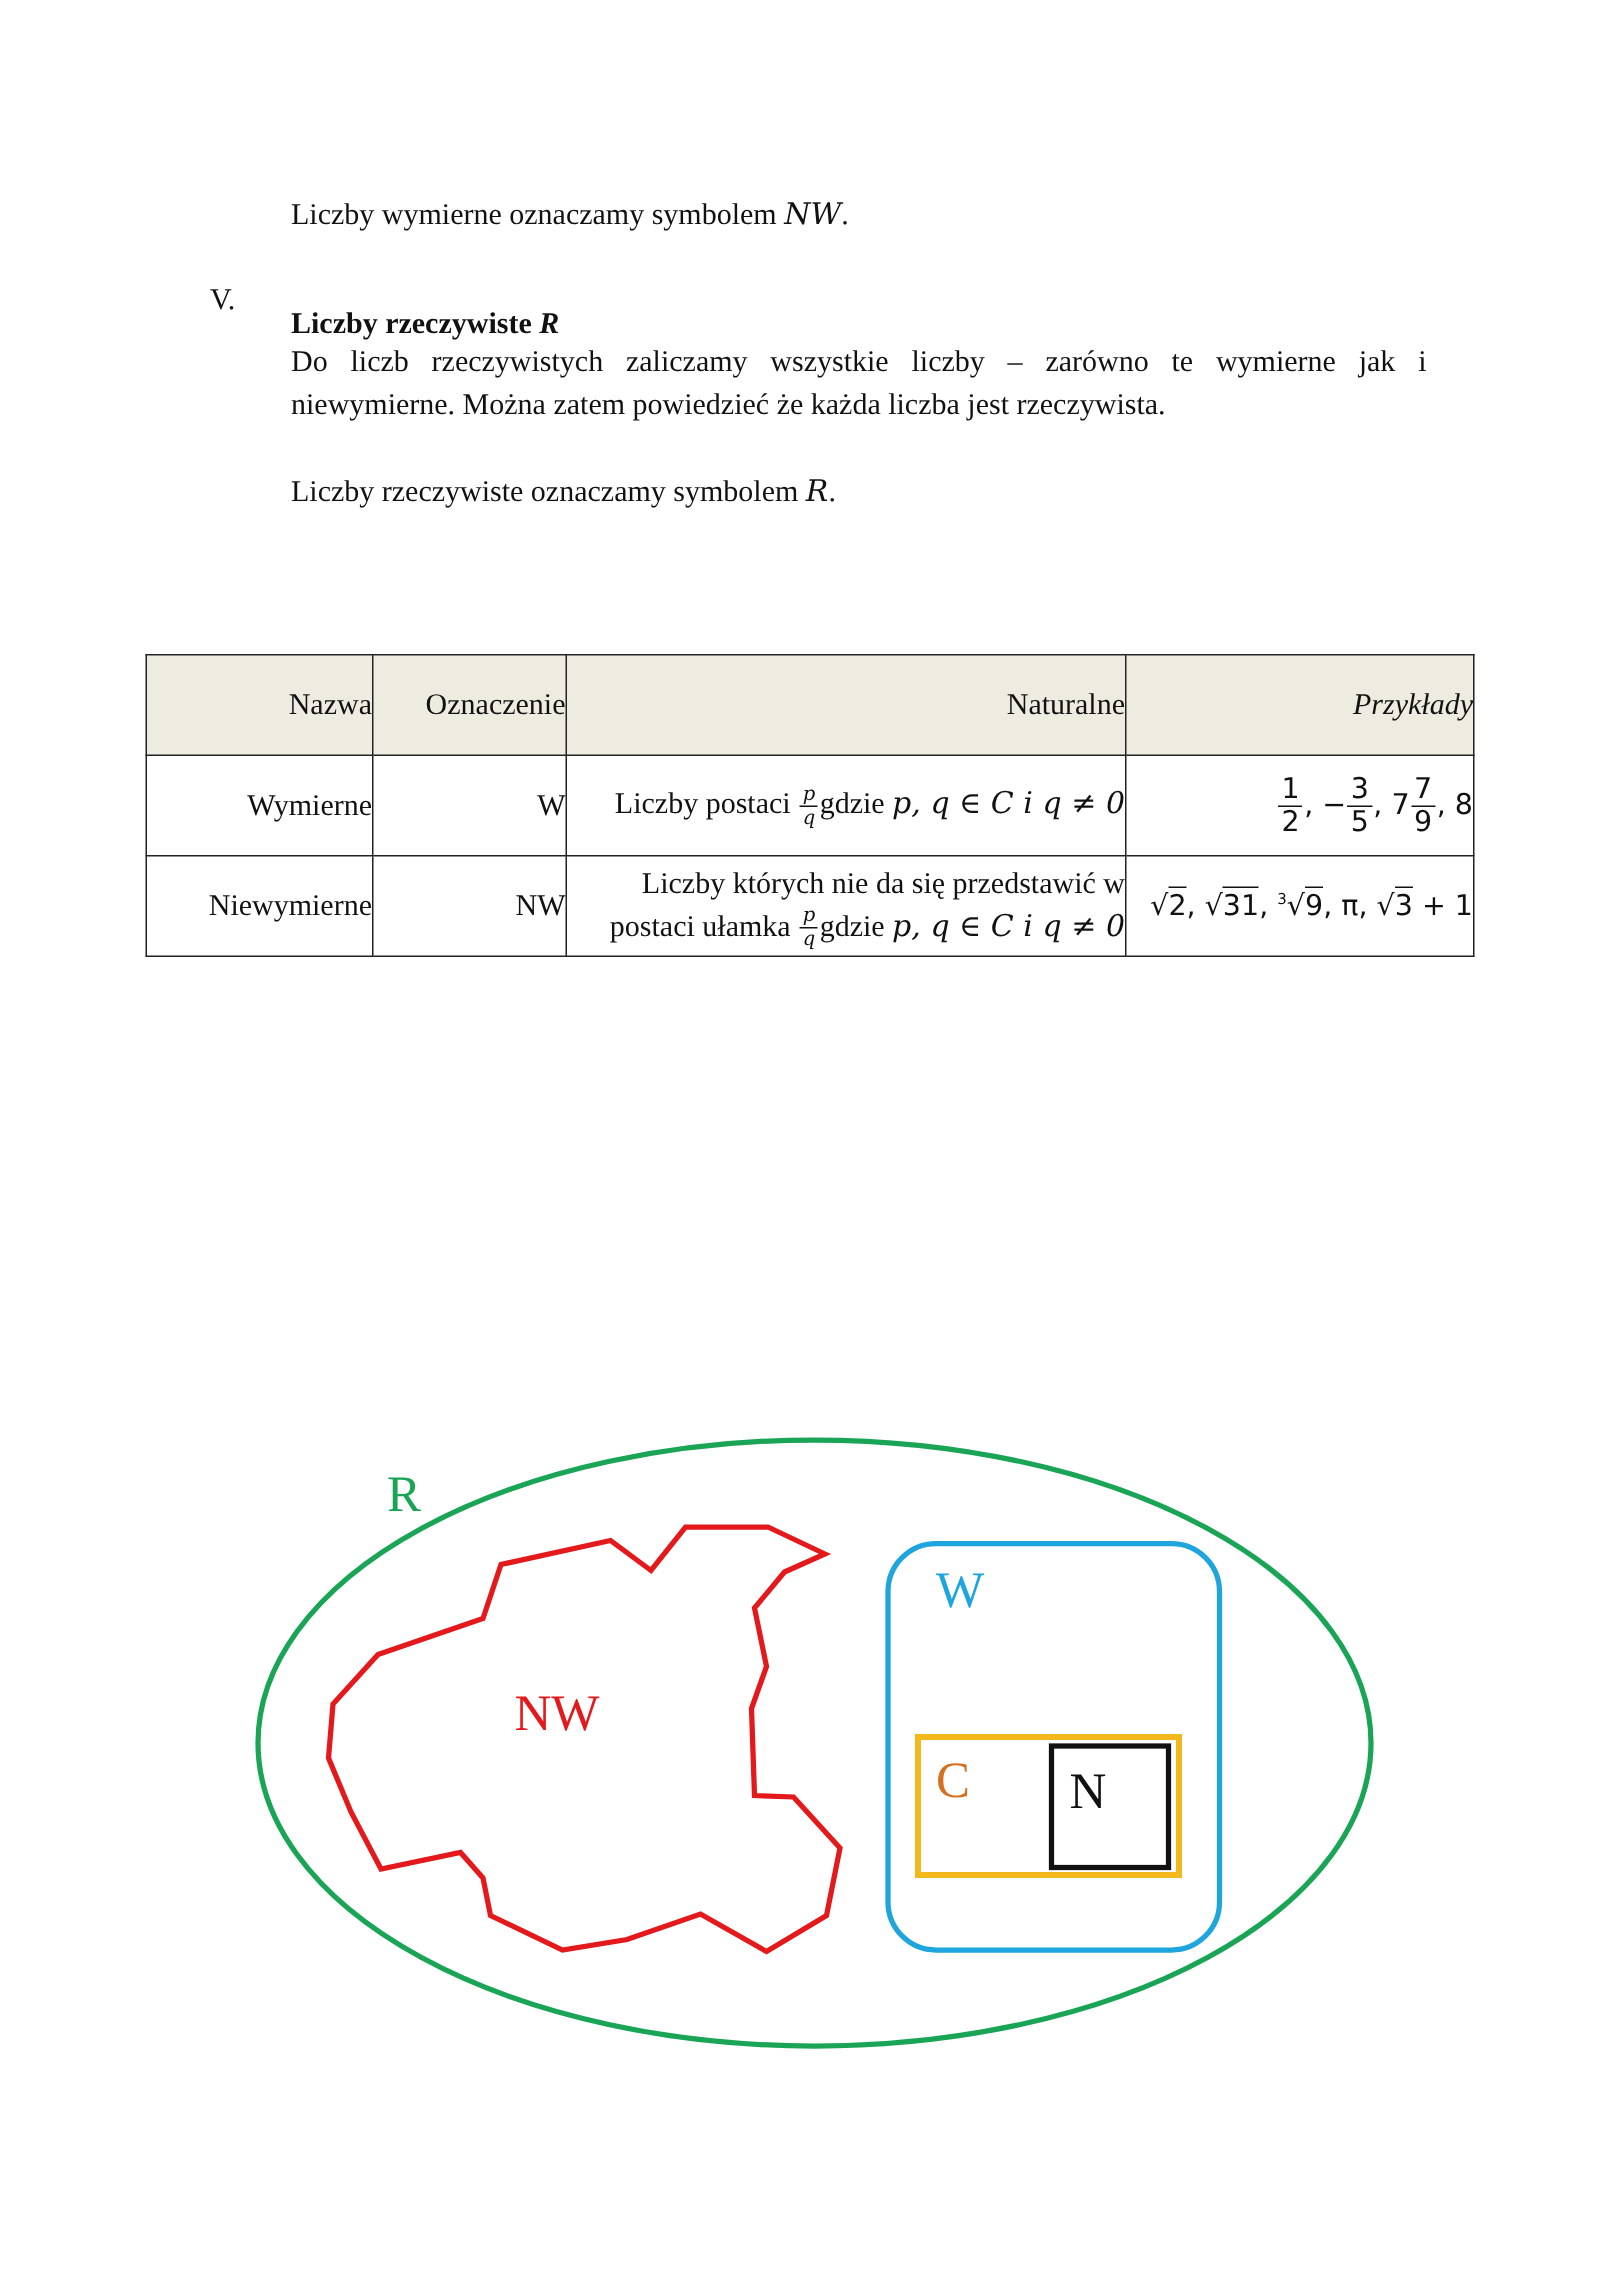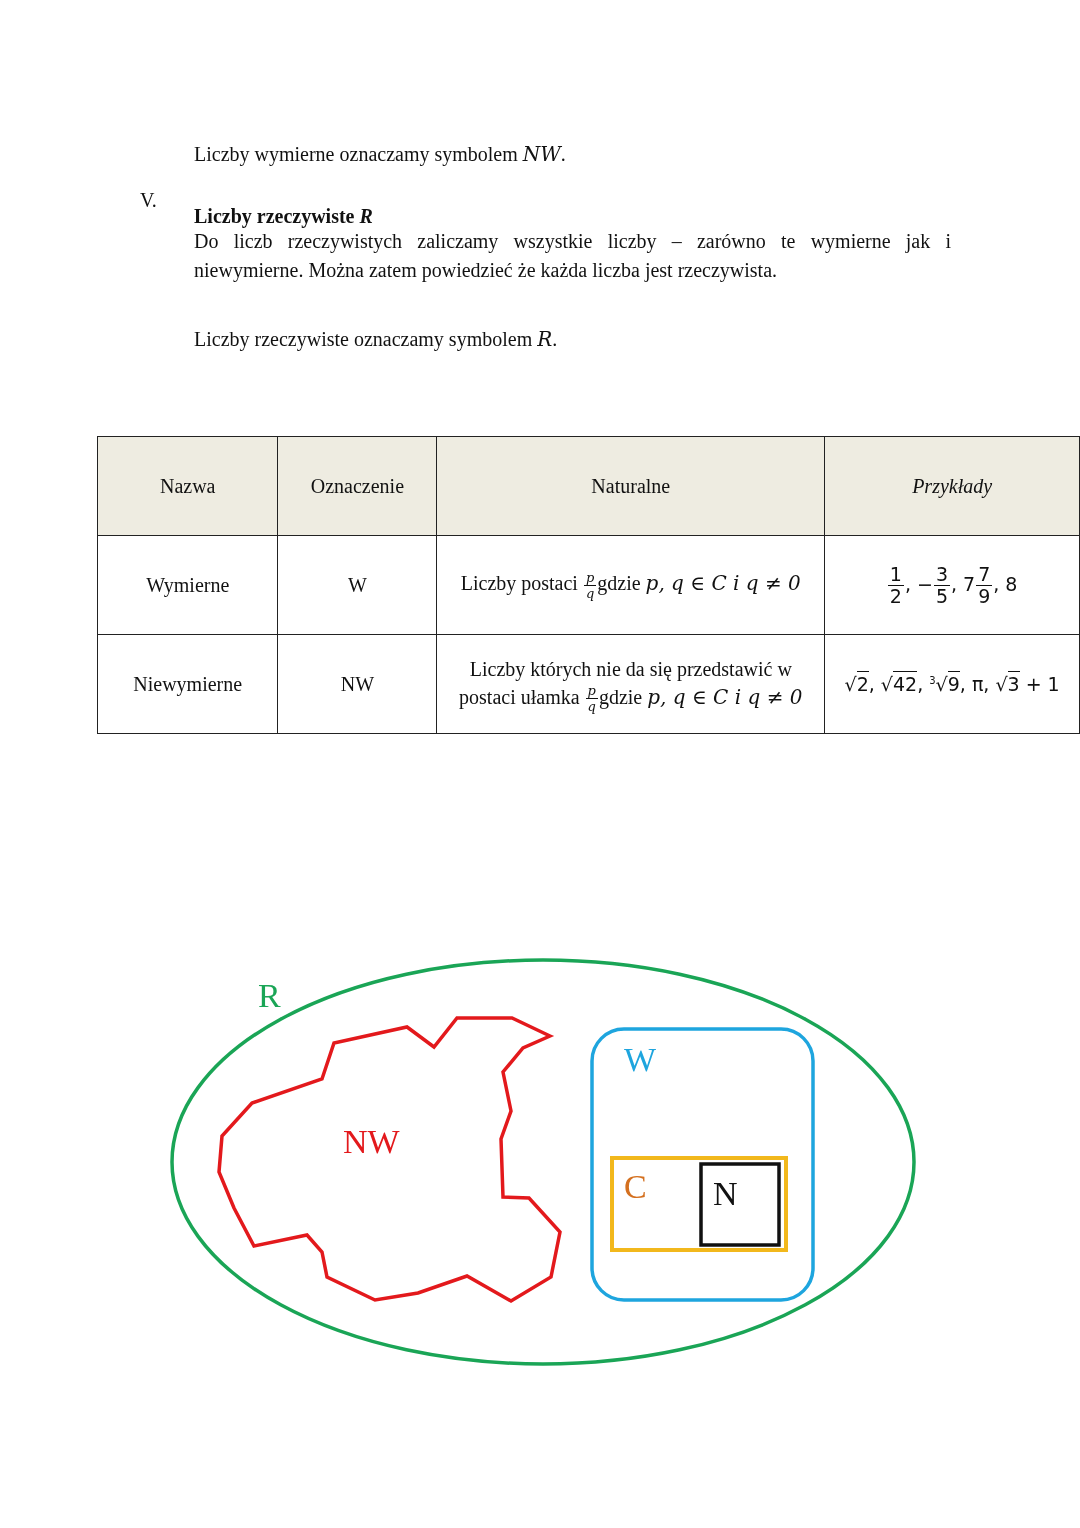--- a/index.html
+++ b/index.html
@@ -1,28 +1,28 @@
 <!DOCTYPE html>
 <html><head>
   <meta charset="utf-8">
   <style>
     html, body { margin: 0; padding: 0; background: #ffffff; }
     body { width: 1080px; height: 1528px; position: relative; overflow: hidden;
            font-family: "Liberation Serif", serif; color: #111; }
-    .p { position: absolute; font-size: 20px; line-height: 28px; white-space: nowrap; margin-top: 12px; }
+    .p { position: absolute; font-size: 20px; line-height: 28px; white-space: nowrap; }
     .math { font-family: "DejaVu Sans", sans-serif; font-size: 19px; }
     .mathi { font-family: "DejaVu Serif", serif; font-style: italic; }
     .it { font-style: italic; }
     .heading-num { position: absolute; left: 140px; top: 186px; font-size: 20px; line-height: 28px; }
     .heading { position: absolute; left: 194px; top: 202px; font-size: 20px; font-weight: bold; line-height: 28px; }
     .justify { position: absolute; left: 194px; top: 227px; width: 757px; font-size: 20px; line-height: 29px; text-align: justify; text-align-last: left; }
 
     table.tbl { position: absolute; left: 97px; top: 436px; border-collapse: collapse; font-size: 20px; }
-    table.tbl td, table.tbl th { border: 1.5px solid #222; text-align: center; vertical-align: middle;
-                                 font-weight: normal; padding: 16px; height: 66px; }
+    table.tbl td, table.tbl th { border: 1.5px solid #222; text-align: right; vertical-align: middle;
+                                 font-weight: normal; padding: 0; height: 66px; }
     table.tbl th { background: #eeece1; }
     .c1 { width: 150px; } .c2 { width: 128px; } .c3 { width: 372px; } .c4 { width: 231px; font-style: italic; }
 
     .frac { display: inline-flex; flex-direction: column; align-items: center; vertical-align: middle;
             line-height: 1; margin: 0 1px; }
     .frac .num { border-bottom: 1.2px solid #111; padding: 0 2px 1px; }
     .frac .den { padding: 1px 2px 0; }
     .frac.small { font-size: 13px; font-family: "DejaVu Serif", serif; font-style: italic; }
     .frac.small .num { border-bottom-width: 1px; }
     .frac.big { font-family: "DejaVu Sans", sans-serif; font-size: 19px; }
@@ -92,21 +92,21 @@
       <div>
         <span>postaci ułamka</span>
         <span class="frac small">
               <span class="num">p</span>
               <span class="den">q</span>
             </span><span>gdzie</span>
         <span class="mathi">p, q ∈ C i q ≠ 0</span>
       </div>
     </td>
     <td class="math">
-      <span class="sqrt">√<span class="rad">2</span></span><span>, </span><span class="sqrt">√<span class="rad">42</span></span><span>, </span><span class="sqrt"><sup style="font-size:10px">3</sup>√<span class="rad">9</span></span><span>, π, </span><span class="sqrt">√<span class="rad">3</span></span><span> + 1</span>
+      <span class="sqrt">√<span class="rad">2</span></span><span>, </span><span class="sqrt">√<span class="rad">31</span></span><span>, </span><span class="sqrt"><sup style="font-size:10px">3</sup>√<span class="rad">9</span></span><span>, π, </span><span class="sqrt">√<span class="rad">3</span></span><span> + 1</span>
     </td>
   </tr>
 </tbody>
   </table>
 
 <svg class="venn" width="1080" height="440" viewBox="0 940 1080 440">
   <ellipse cx="543" cy="1162" rx="371" ry="202" fill="none" stroke="#1aa556" stroke-width="3.5"></ellipse>
   <text x="258" y="1007" font-family="Liberation Serif, serif" font-size="34" fill="#1aa556">R</text>
 
   <polygon points="550,1036 512,1018 457,1018 434,1047 407,1027 334,1043 322,1079 252,1103 222,1136 219,1172 234,1208 254,1246 307,1235 322,1252 327,1277 375,1300 418,1293 467,1276 511,1301 551,1277 560,1232 529,1198 503,1197 501,1139 511,1111 503,1072 523,1048" fill="none" stroke="#e3191c" stroke-width="3.5" stroke-linejoin="miter"></polygon>

